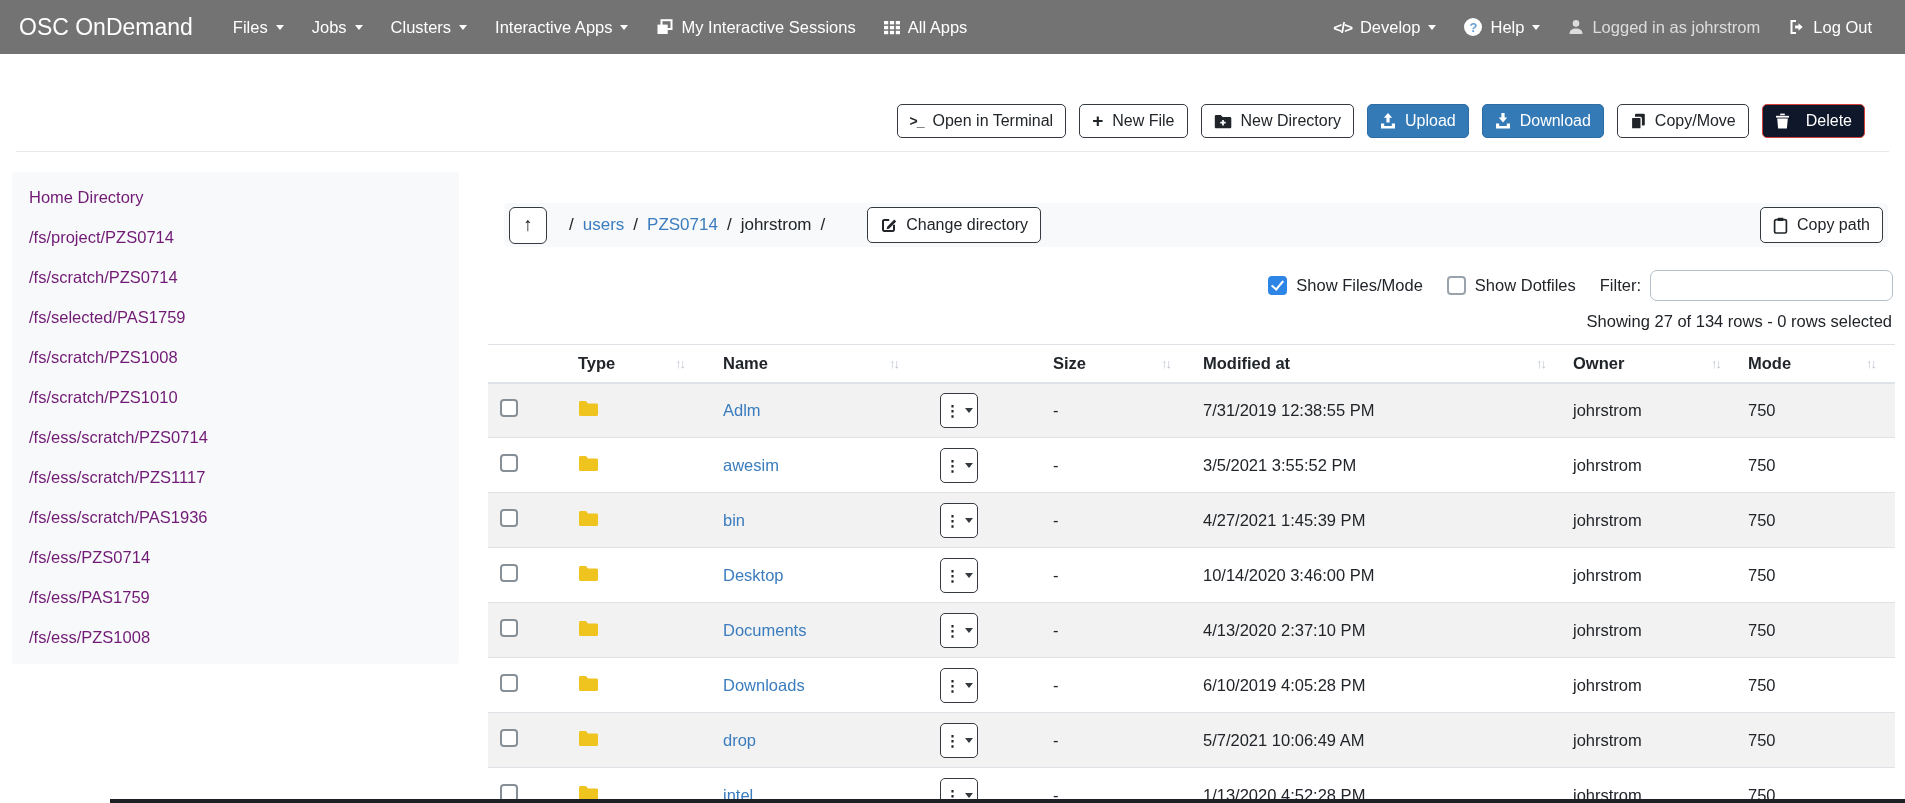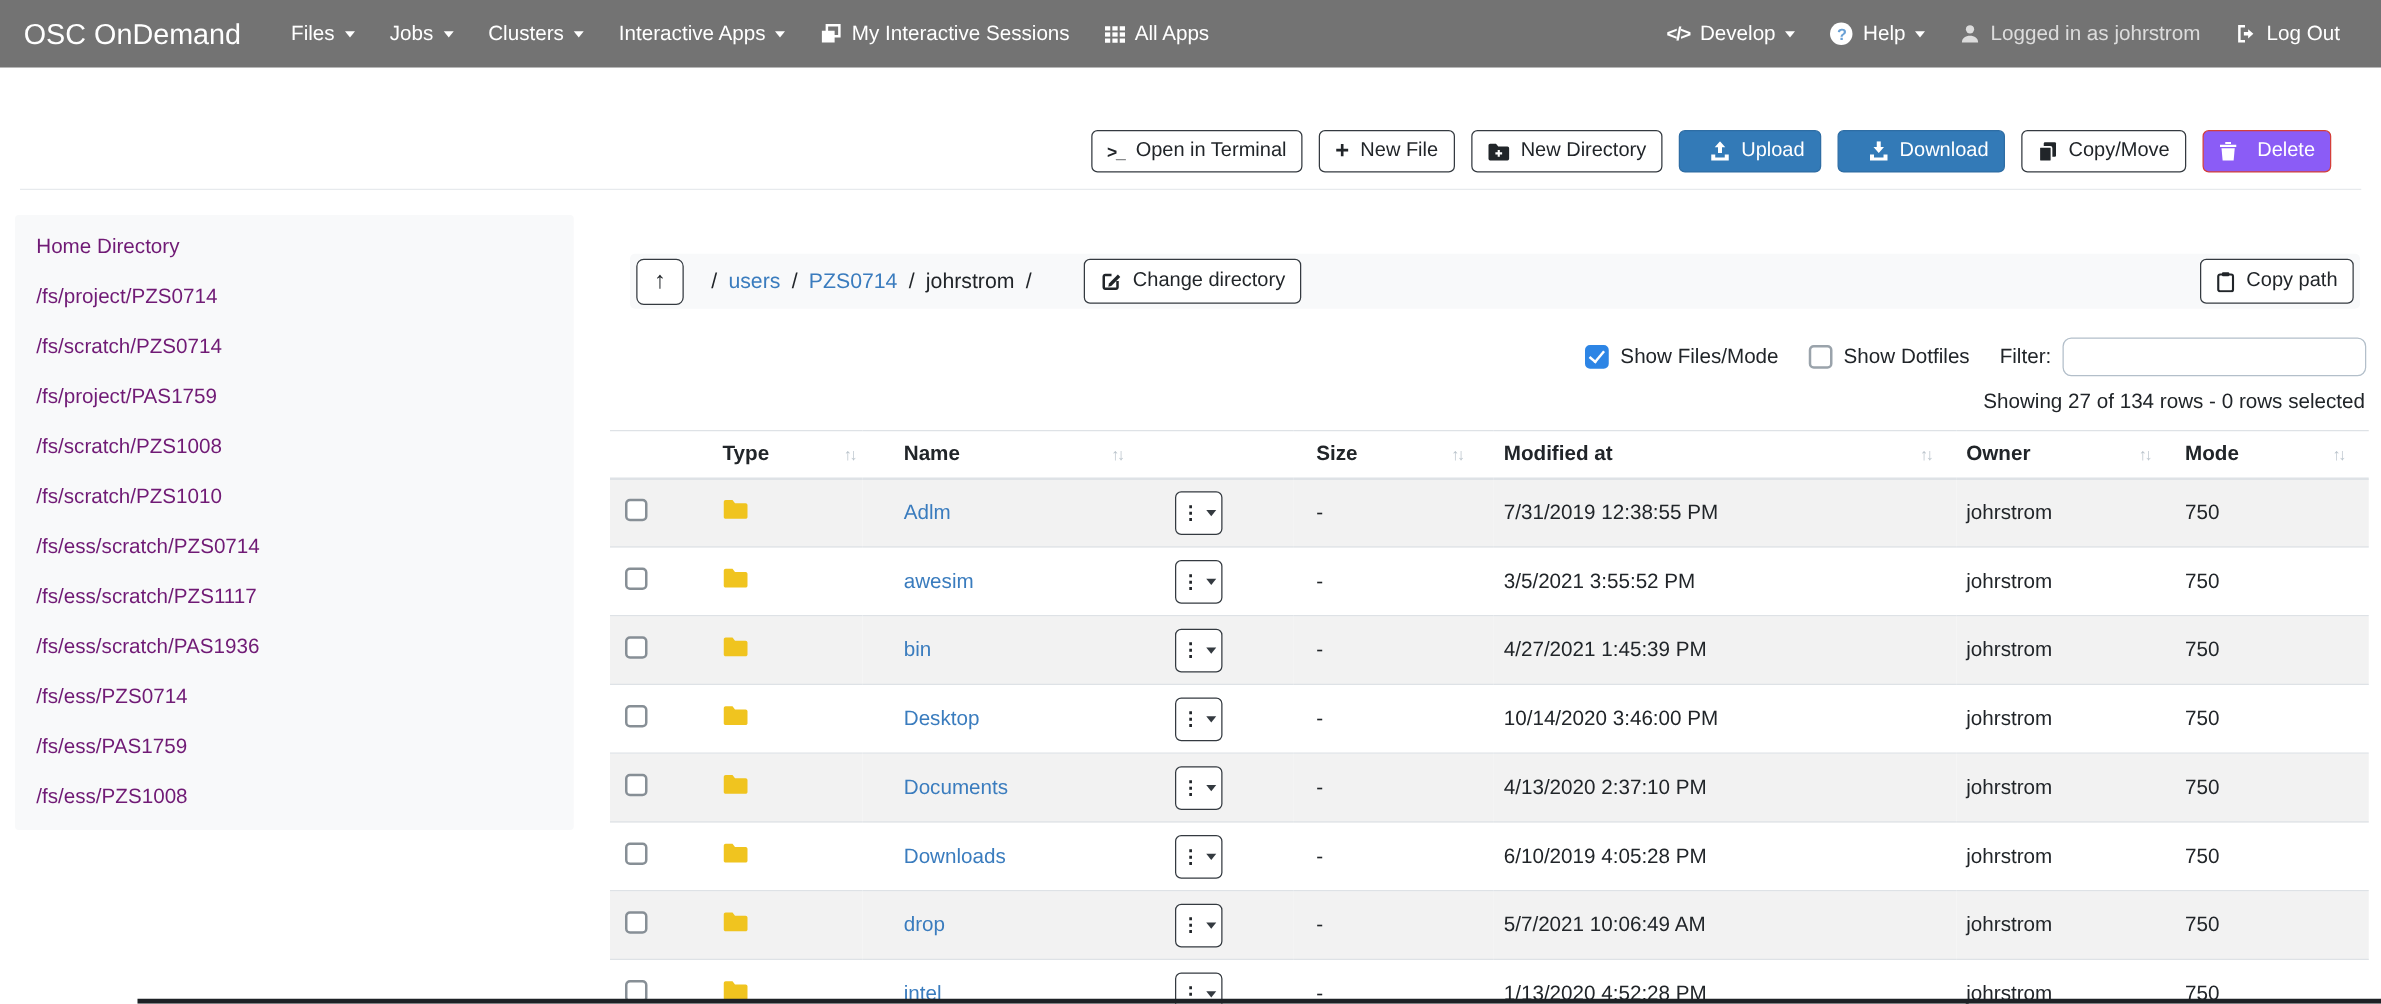--- a/index.html
+++ b/index.html
@@ -20,22 +20,22 @@
   .qc { width:18px; height:18px; border-radius:50%; background:#fff; color:#69a0d5;
     font-weight:bold; font-size:13px; display:inline-flex; align-items:center; justify-content:center; }
   .codeglyph { font-weight:bold; font-size:15px; letter-spacing:-1px; }
 
   
   .toolbar { position:absolute; top:104px; right:40px; display:flex; gap:13px; }
   .btn { display:inline-flex; align-items:center; gap:9px; font-size:16px; height:34px;
     padding:0 12px; border-radius:5px; border:1px solid transparent; background:#fff;
     cursor:pointer; white-space:nowrap; }
   .btn-outline { border-color:#343a40; color:#212529; }
-  .btn-primary { background:#337ab7; border-color:#2e6da4; color:#fff;padding-left:24px; }
-  .btn-danger  { background:#8b5cf6; border-color:#d43f3a; color:#fff;gap:16px; }
+  .btn-primary { background:#337ab7; border-color:#2e6da4; color:#fff; }
+  .btn-danger  { background:#0f172a; border-color:#d43f3a; color:#fff;gap:16px; }
   .tglyph { font-weight:bold; font-size:14px; letter-spacing:-1px; }
   .plus { font-weight:bold; font-size:19px; line-height:1; margin-top:-2px; }
 
   .rule { position:absolute; top:151px; left:16px; right:16px; height:0; border-top:1px solid #e7eaed; }
 
   
   .sidebar { position:absolute; left:12px; top:172px; width:447px; background:#f8f9fa;
     padding:6px 0; border-radius:3px; }
   .side-item { display:block; padding:10px 17px; height:40px; color:#701a75; font-size:16.5px;
     text-decoration:none; white-space:nowrap; cursor:pointer; }
@@ -209,21 +209,21 @@
       <span>Delete</span>
     </span>
   </div>
 
   <div class="rule"></div>
 
   <div class="sidebar">
     <a class="side-item">Home Directory</a>
     <a class="side-item">/fs/project/PZS0714</a>
     <a class="side-item">/fs/scratch/PZS0714</a>
-    <a class="side-item">/fs/project/PAS1759</a>
+    <a class="side-item">/fs/selected/PAS1759</a>
     <a class="side-item">/fs/scratch/PZS1008</a>
     <a class="side-item">/fs/scratch/PZS1010</a>
     <a class="side-item">/fs/ess/scratch/PZS0714</a>
     <a class="side-item">/fs/ess/scratch/PZS1117</a>
     <a class="side-item">/fs/ess/scratch/PAS1936</a>
     <a class="side-item">/fs/ess/PZS0714</a>
     <a class="side-item">/fs/ess/PAS1759</a>
     <a class="side-item">/fs/ess/PZS1008</a>
   </div>
 

